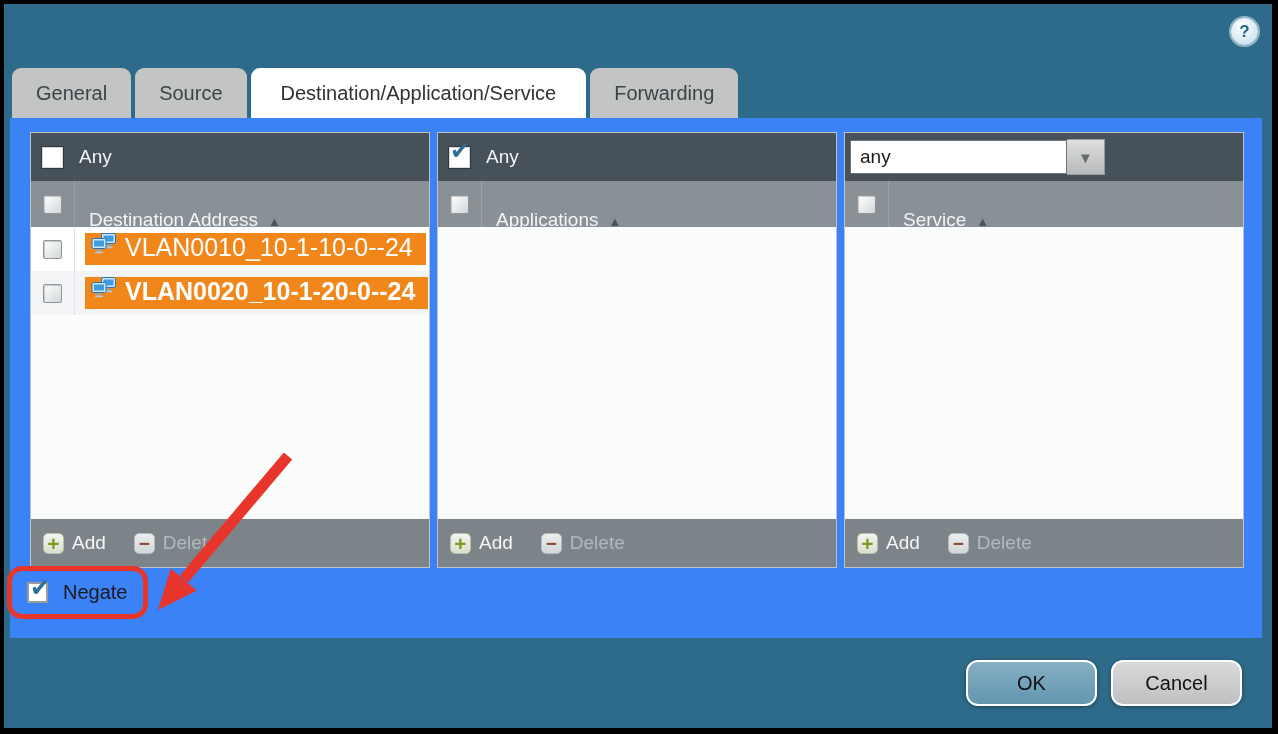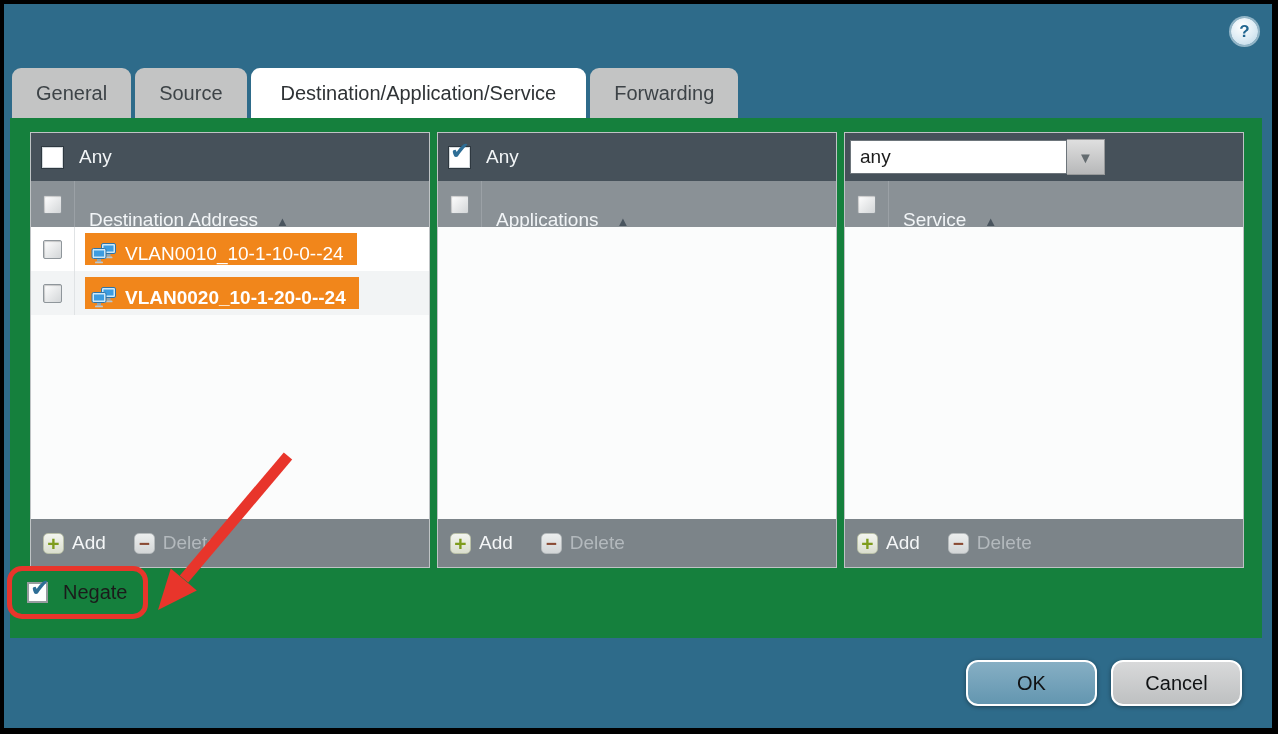--- a/index.html
+++ b/index.html
@@ -18,21 +18,21 @@
                display:flex; align-items:center; justify-content:center;
                box-shadow:0 0 0 2px rgba(230,242,249,.55); cursor:pointer; }
 
   
   .tabs { position:absolute; top:64px; left:8px; display:flex; gap:4px; height:50px; }
   .tab { background:#C3C4C4; color:#3D4347; font-size:20px; padding:12px 24px;
          display:flex; align-items:center; border-radius:9px 9px 0 0; white-space:nowrap; }
   .tab.active { background:#FFFFFF; color:#2F3336; padding:0 30px; }
 
   
-  .panel { position:absolute; left:6px; top:114px; width:1252px; height:520px; background:#15803d;padding-left:44px; }
+  .panel { position:absolute; left:6px; top:114px; width:1252px; height:520px; background:#3b82f6;padding-left:44px; }
 
   .columns { position:absolute; left:20px; top:14px; display:flex; gap:7px; }
   .col { width:400px; height:436px; display:flex; flex-direction:column;
          border:1px solid #BFC3C5; background:#FAFBFB; }
 
   .any-header { height:48px; flex:0 0 auto; background:#46515A; display:flex;
                 align-items:center; padding-left:10px; gap:15px; }
   .any-box { position:relative; width:23px; height:23px; background:#fff;
              border:1px solid #2E3840; box-shadow:inset 0 0 0 1px #D5DADD; }
   .any-label { color:#F2F5F7; font-size:19px; }
@@ -40,31 +40,31 @@
   .check-glyph { position:absolute; top:-8px; left:1px; font-size:24px; font-weight:bold;
                  color:#2E6E96; line-height:1; pointer-events:none; }
 
   .sub-header { height:46px; flex:0 0 auto; background:#8A9196; display:flex; align-items:stretch; }
   .check-cell { width:44px; display:flex; align-items:center; justify-content:center;
                 border-right:1px solid #9BA1A6; }
   .cb3d { width:19px; height:19px; border-radius:2px; border:1px solid #8F969B;
           background:linear-gradient(135deg,#ffffff,#D3D6D8);
           box-shadow:inset 1px 1px 1px rgba(0,0,0,.18); }
   .sub-title { color:#F2F5F7; font-size:19px; display:flex; align-items:center;
-               gap:18px; margin-left:14px;margin-top:32px; }
+               gap:10px; margin-left:14px;margin-top:32px; }
   .sort-icon { color:#49545E; font-size:13px; padding-top:2px; }
 
   .list { flex:1 1 auto; background:#FBFCFC; overflow:hidden; }
   .list-row { height:44px; display:flex; align-items:stretch; background:#FFFFFF; }
   .list-row.alt { background:#F2F4F5;font-weight:bold; }
   .row-check-cell { width:44px; display:flex; align-items:center; justify-content:center;
                     border-right:1px solid #E0E3E5; }
   .obj-tag { margin-left:10px; align-self:center; height:32px; background:#F1861B;
-             display:inline-flex; align-items:flex-end; gap:8px; padding:0 13px 0 6px;
-             color:#fff; font-size:19px; }
+             display:inline-flex; align-items:flex-start; gap:8px; padding:0 13px 0 6px;
+             color:#fff; font-size:25px; }
 
   .col-footer { height:48px; flex:0 0 auto; background:#7C8489; display:flex;
                 align-items:center; padding-left:12px; gap:28px; }
   .tool-btn { display:flex; align-items:center; gap:8px; font-size:19px;
               color:#F4F6F7; cursor:pointer; }
   .tool-btn.disabled { color:#B3B9BD; cursor:default; }
   .tool-icon { width:21px; height:21px; border-radius:5px; display:flex; align-items:center;
                justify-content:center; font-weight:900; line-height:1; }
   .tool-icon.add { background:linear-gradient(#F3F5EF,#DADECE); border:1px solid #B9C0A8;
                    color:#7E9C1D; font-size:21px; }

